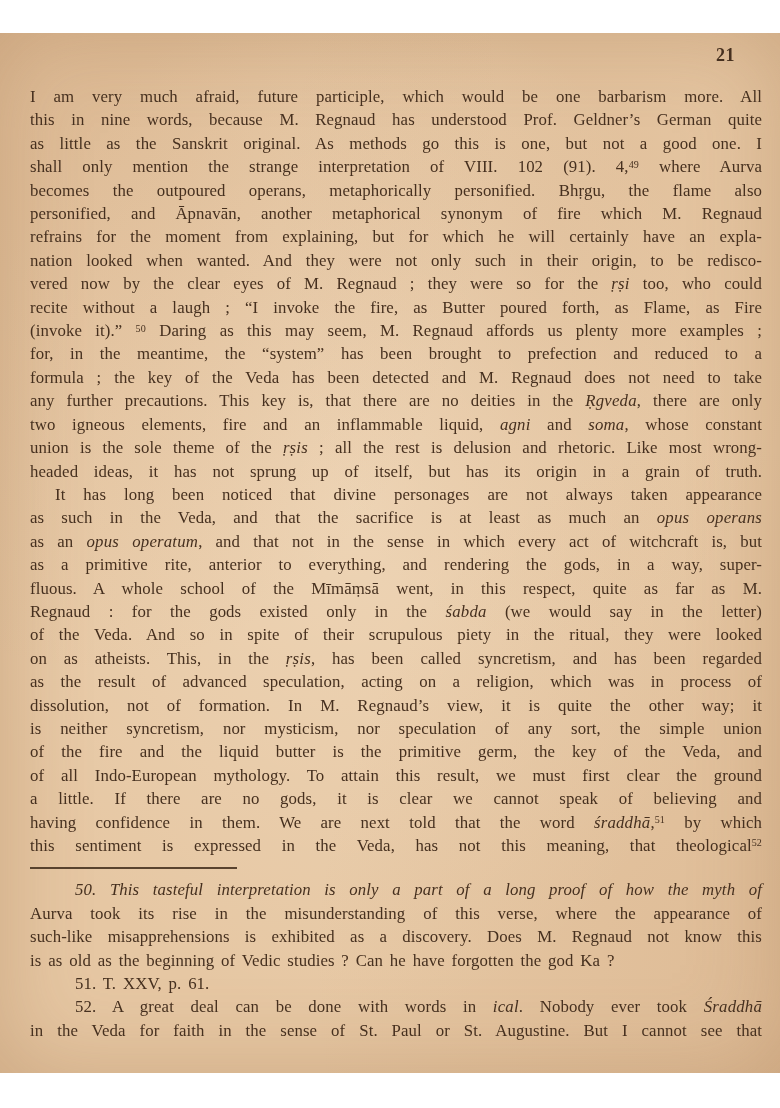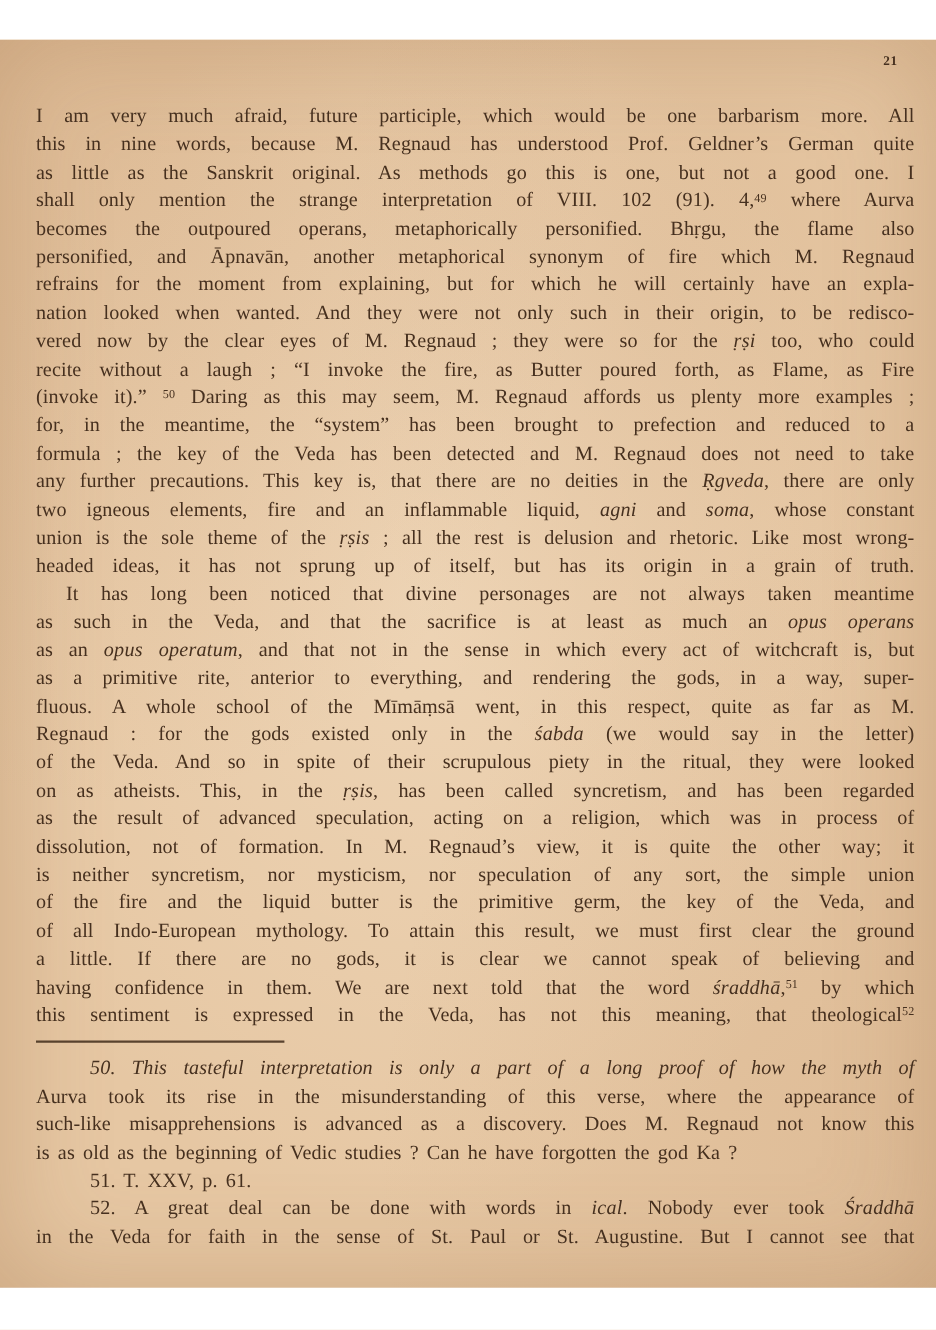--- a/index.html
+++ b/index.html
@@ -22,22 +22,22 @@
       radial-gradient(ellipse at 92% 90%, rgba(180,128,84,0.14), transparent 40%),
       radial-gradient(ellipse at 45% 45%, rgba(255,242,222,0.30), transparent 65%),
       radial-gradient(ellipse at 70% 20%, rgba(170,115,70,0.10), transparent 35%),
       var(--paper, #e6c7a3);
     box-shadow: inset 0 0 90px rgba(146,95,53,0.30);
     overflow: hidden;
   }
   .page-number {
     position: absolute;
     top: 12px;
-    right: 32px;
-    font-size: 11px;
+    right: 45px;
+    font-size: 18px;
     font-weight: bold;
     color: var(--ink, #46301f);
     letter-spacing: 0.5px;
   }
   .body-text {
     position: absolute;
     top: 52px;
     left: 30px;
     width: 732px;
     color: var(--ink, #46301f);
@@ -93,21 +93,21 @@
         <div class="line">recite without a laugh ; “I invoke the fire, as Butter poured forth, as Flame, as Fire</div>
         <div class="line">(invoke it).” <sup>50</sup> Daring as this may seem, M. Regnaud affords us plenty more examples ;</div>
         <div class="line">for, in the meantime, the “system” has been brought to prefection and reduced to a</div>
         <div class="line">formula ; the key of the Veda has been detected and M. Regnaud does not need to take</div>
         <div class="line">any further precautions.  This key is, that there are no deities in the <i>Ṛgveda</i>, there are only</div>
         <div class="line">two igneous elements, fire and an inflammable liquid, <i>agni</i> and <i>soma</i>, whose constant</div>
         <div class="line">union is the sole theme of the <i>ṛṣis</i> ; all the rest is delusion and rhetoric. Like most wrong-</div>
         <div class="line">headed ideas, it has not sprung up of itself, but has its origin in a grain of truth.</div>
       </div>
     <div>
-        <div class="line" style="text-indent: 25px;">It has long been noticed that divine personages are not always taken meantime</div>
+        <div class="line" style="text-indent: 25px;">It has long been noticed that divine personages are not always taken appearance</div>
         <div class="line">as such in the Veda, and that the sacrifice is at least as much an <i>opus operans</i></div>
         <div class="line">as an <i>opus operatum</i>, and that not in the sense in which every act of witchcraft is, but</div>
         <div class="line">as a primitive rite, anterior to everything, and rendering the gods, in a way, super-</div>
         <div class="line">fluous.  A whole school of the Mīmāṃsā went, in this respect, quite as far as M.</div>
         <div class="line">Regnaud : for the gods existed only in the <i>śabda</i> (we would say in the letter)</div>
         <div class="line">of the Veda.  And so in spite of their scrupulous piety in the ritual, they were looked</div>
         <div class="line">on as atheists.  This, in the <i>ṛṣis</i>, has been called syncretism, and has been regarded</div>
         <div class="line">as the result of advanced speculation, acting on a religion, which was in process of</div>
         <div class="line">dissolution, not of formation.  In M. Regnaud’s view, it is quite the other way; it</div>
         <div class="line">is neither syncretism, nor mysticism, nor speculation of any sort, the simple union</div>
@@ -116,20 +116,20 @@
         <div class="line">a little.  If there are no gods, it is clear we cannot speak of believing and</div>
         <div class="line">having confidence in them.  We are next told that the word <i>śraddhā</i>,<sup>51</sup> by which</div>
         <div class="line">this sentiment is expressed in the Veda, has not this meaning, that theological<sup>52</sup></div>
       </div>
 
     <hr class="fn-rule">
 
     <div>
         <div class="line" style="text-indent: 45px; font-style: italic;">50.  This tasteful interpretation is only a part of a long proof of how the myth of</div>
         <div class="line">Aurva took its rise in the misunderstanding of this verse, where the appearance of</div>
-        <div class="line">such-like misapprehensions is advanced as a discovery.  Does M. Regnaud not know this</div>
+        <div class="line">such-like misapprehensions is exhibited as a discovery.  Does M. Regnaud not know this</div>
         <div class="line flush">is as old as the beginning of Vedic studies ?  Can he have forgotten the god Ka ?</div>
         <div class="line flush" style="text-indent: 45px;">51.  T. XXV, p. 61.</div>
         <div class="line" style="text-indent: 45px;">52.  A great deal can be done with words in <i>ical</i>.  Nobody ever took <i>Śraddhā</i></div>
         <div class="line">in the Veda for faith in the sense of St. Paul or St. Augustine.  But I cannot see that</div>
       </div>
   </div>
 </div>
 
 </body></html>

